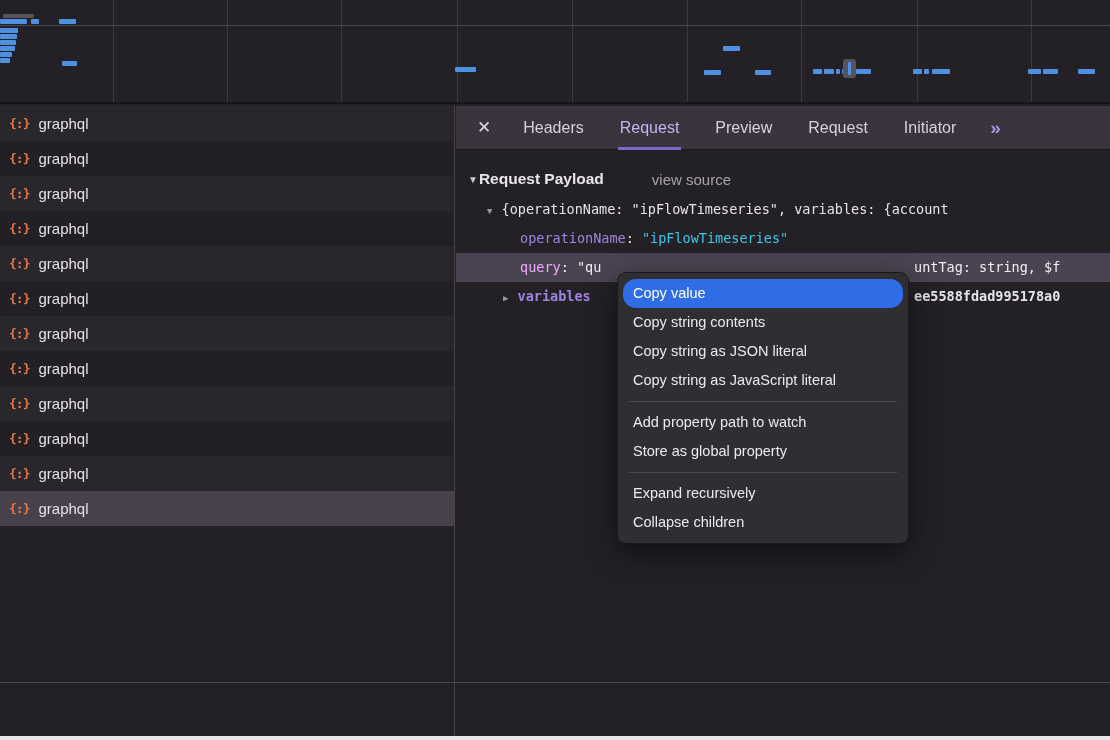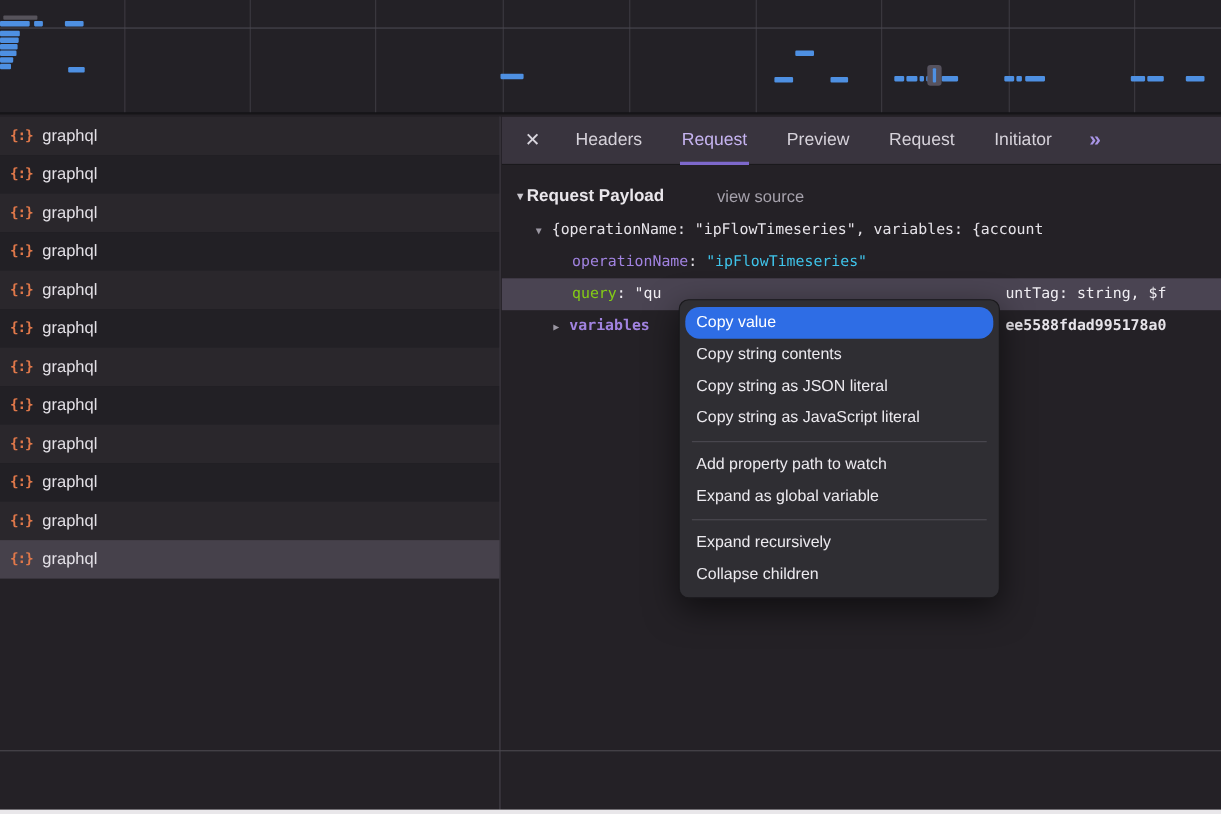--- a/index.html
+++ b/index.html
@@ -41,21 +41,21 @@
   .tri{font-size:10px;color:#c9c6cd;margin-right:1px;}
   .sec-title{font-weight:bold;font-size:15.5px;}
   .view-source{margin-left:48px;color:#a6a2ac;font-size:15px;}
 
   .code{font-family:"DejaVu Sans Mono",monospace;font-size:13.5px;height:29px;line-height:29px;
         white-space:nowrap;position:relative;color:#e6e3e9;overflow:hidden;}
   .code .tri{font-size:9px;color:#9b97a2;}
   .line1{padding-left:31px;}
   .line2{padding-left:64px;}
   .line3{background:#4a4452;padding-left:64px;color:#f0eef3;}
-  .line3 .key3{color:#84cc16;}
+  .line3 .key3{color:#f0abfc;}
   .line4{padding-left:47px;font-weight:bold;}
   .key{color:#a183e0;}
   .str{color:#3fc4ea;}
   .rightfrag{position:absolute;left:458px;top:0;}
 
   
   .footer-divider{position:absolute;left:0;top:682px;width:1110px;height:1px;background:#4b494f;}
   .bottom-strip{position:absolute;left:0;bottom:0;width:1110px;height:4px;background:#e9e7ea;}
 
   
@@ -212,18 +212,18 @@
   <div class="footer-divider"></div>
   <div class="bottom-strip"></div>
 
   <div class="context-menu" id="menu">
       <div class="menu-item highlighted">Copy value</div>
       <div class="menu-item">Copy string contents</div>
       <div class="menu-item">Copy string as JSON literal</div>
       <div class="menu-item">Copy string as JavaScript literal</div>
       <div class="menu-sep"></div>
       <div class="menu-item">Add property path to watch</div>
-      <div class="menu-item">Expand as global variable</div>
+      <div class="menu-item">Store as global property</div>
       <div class="menu-sep"></div>
       <div class="menu-item">Expand recursively</div>
       <div class="menu-item">Collapse children</div>
     </div>
 </div>
 
 </body></html>

